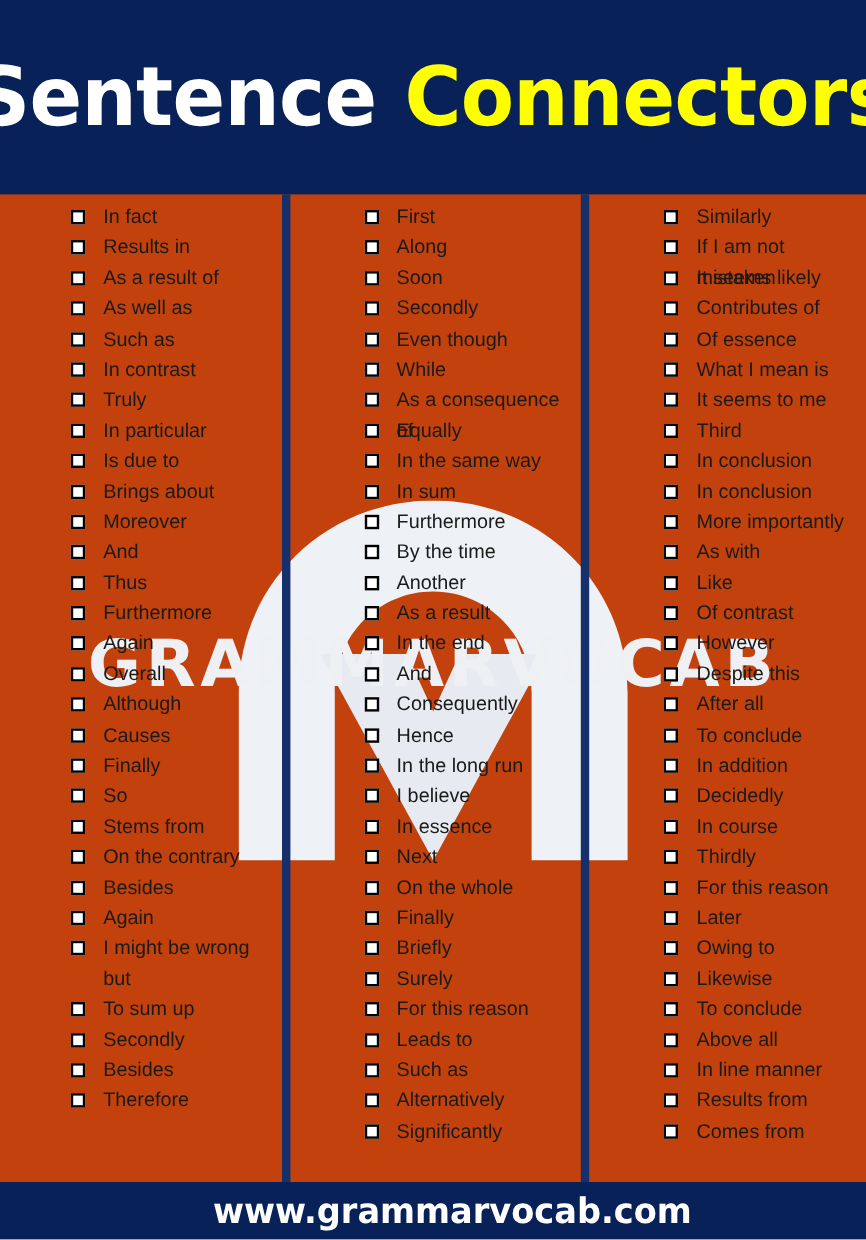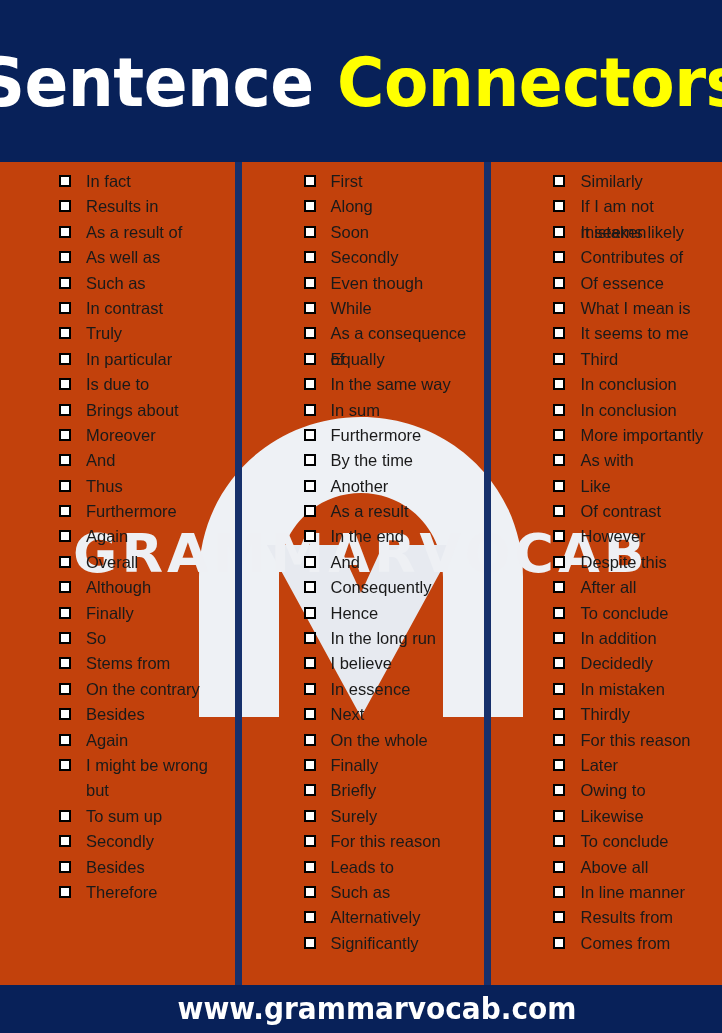--- a/index.html
+++ b/index.html
@@ -275,20 +275,24 @@
         <div class="item">
           <span class="cb"></span>
           <span class="item-label">Overall</span>
         </div>
         <div class="item">
           <span class="cb"></span>
           <span class="item-label">Although</span>
         </div>
         <div class="item">
           <span class="cb"></span>
+          <span class="item-label">Causes</span>
+        </div>
+        <div class="item">
+          <span class="cb"></span>
           <span class="item-label">Finally</span>
         </div>
         <div class="item">
           <span class="cb"></span>
           <span class="item-label">So</span>
         </div>
         <div class="item">
           <span class="cb"></span>
           <span class="item-label">Stems from</span>
         </div>
@@ -529,21 +533,21 @@
         <div class="item">
           <span class="cb"></span>
           <span class="item-label">In addition</span>
         </div>
         <div class="item">
           <span class="cb"></span>
           <span class="item-label">Decidedly</span>
         </div>
         <div class="item">
           <span class="cb"></span>
-          <span class="item-label">In mistaken</span>
+          <span class="item-label">In course</span>
         </div>
         <div class="item">
           <span class="cb"></span>
           <span class="item-label">Thirdly</span>
         </div>
         <div class="item">
           <span class="cb"></span>
           <span class="item-label">For this reason</span>
         </div>
         <div class="item">

